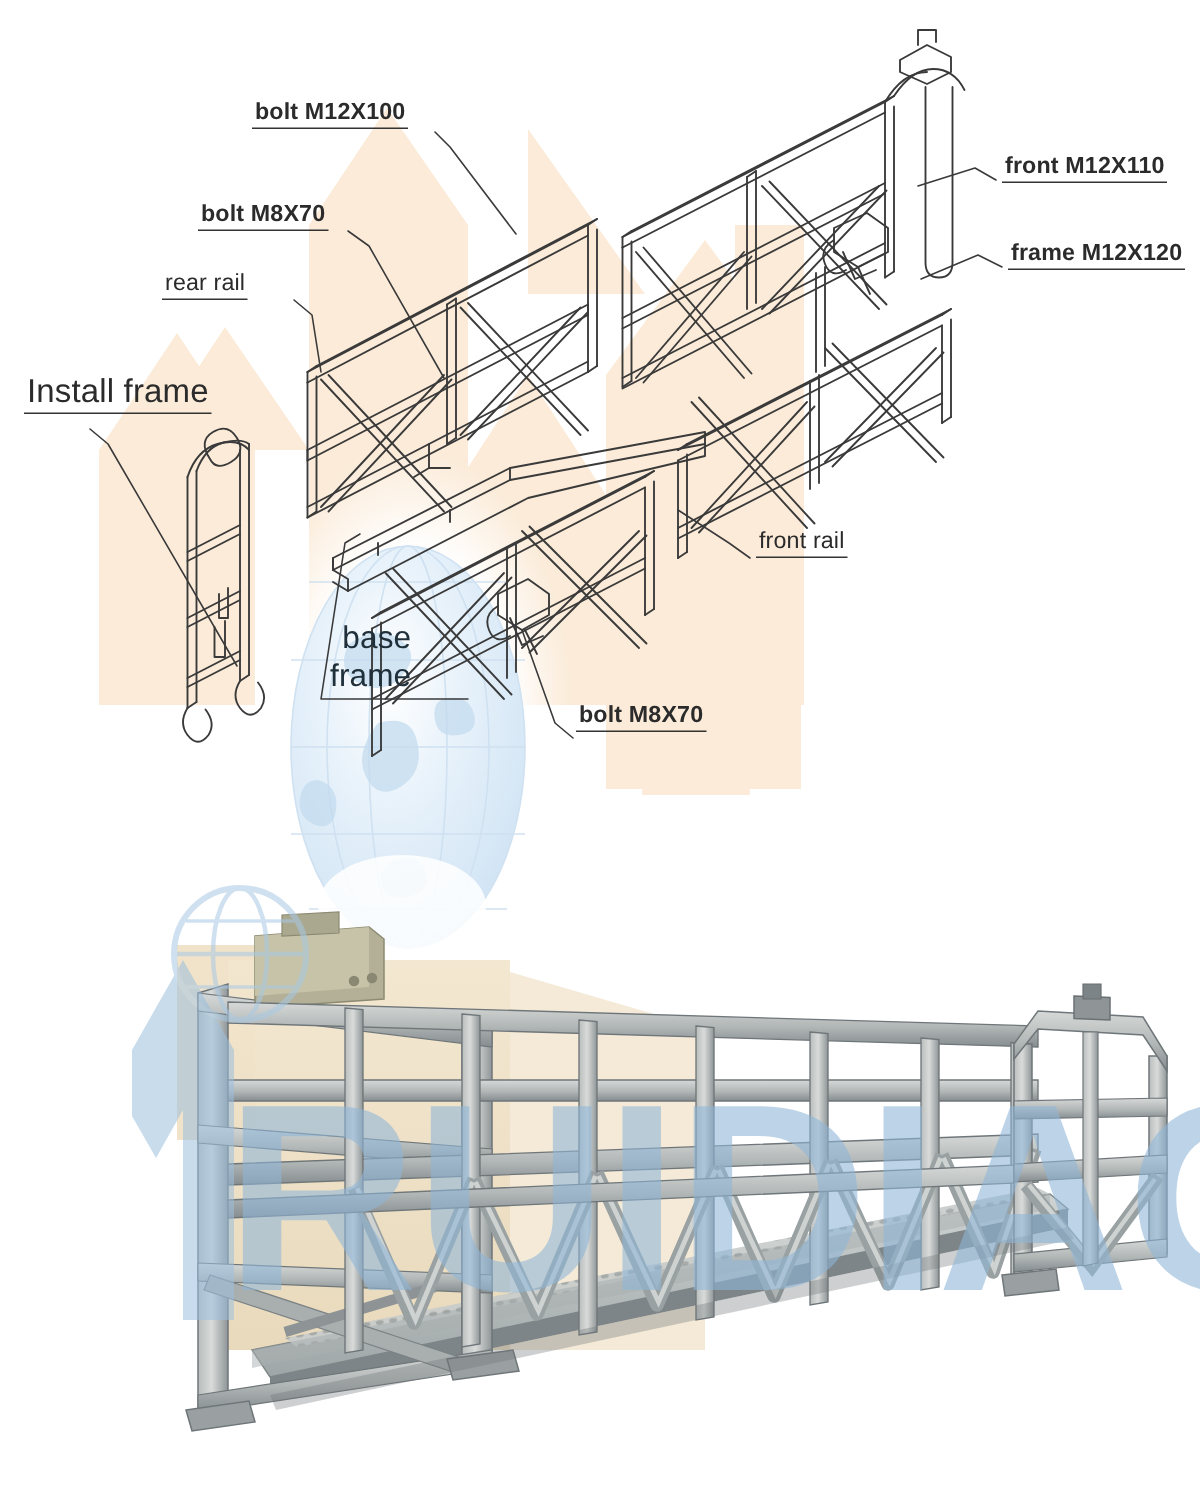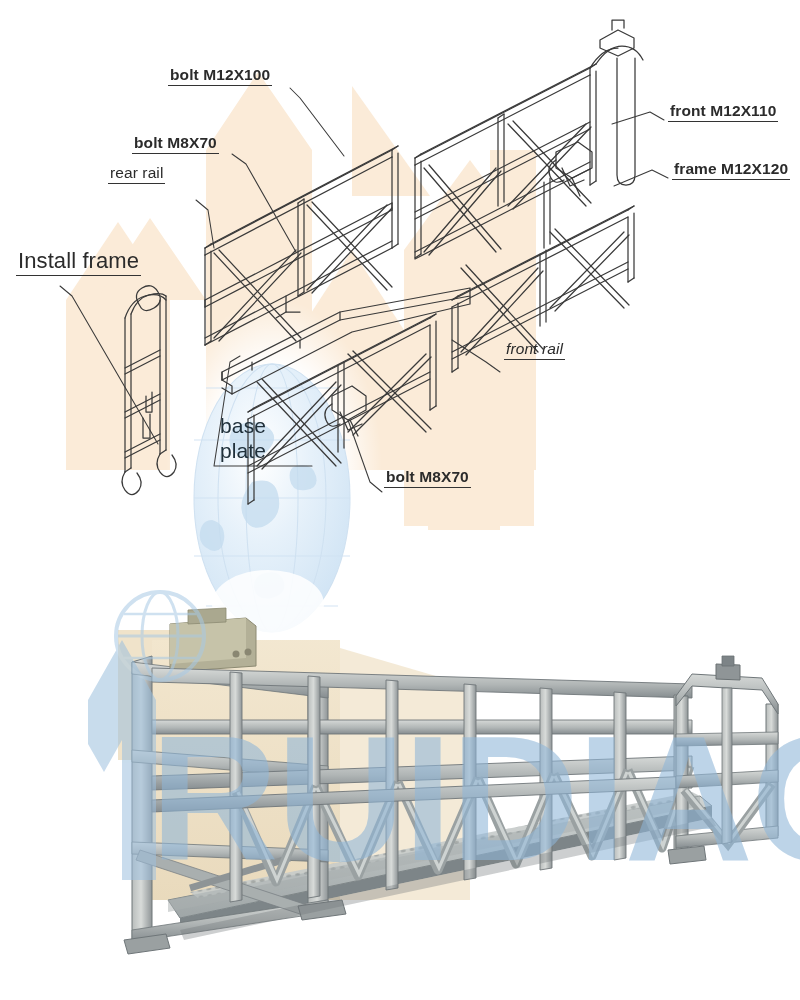--- a/index.html
+++ b/index.html
@@ -24,25 +24,25 @@
          font-family:"Liberation Sans", sans-serif;letter-spacing:.1px;}
   .label .txt{display:block;padding:0 2px 1px 2px;}
   .label .rule{display:block;height:0;border-bottom:1.6px solid #333;}
   .lbl-bolt{font-size:15.5px;font-weight:700;}
   .lbl-plain{font-size:15.5px;font-weight:400;}
   .lbl-big{font-size:22px;font-weight:400;}
   .lbl-base{font-size:21px;font-weight:400;line-height:1.12;color:#20303a;}
 
   #lbl-m12x100{left:168px;top:66px;}
   #lbl-m8x70-top{left:132px;top:134px;}
-  #lbl-rearrail{left:108px;top:164px;}
+  #lbl-rearrail{left:108px;top:180px;}
   #lbl-install{left:16px;top:248px;text-align:center;}
   #lbl-m12x110{left:668px;top:102px;}
   #lbl-m12x120{left:672px;top:160px;}
-  #lbl-frontrail{left:504px;top:340px;font-style:italic;}
+  #lbl-frontrail{left:504px;top:352px;}
   #lbl-m8x70-bot{left:384px;top:468px;}
   #lbl-baseplate{left:218px;top:414px;text-align:right;}
 </style>
 </head>
 <body>
 
 <div id="stage">
 
   <svg class="wm" id="wm-beige" viewBox="0 0 800 1000">
     <defs>
@@ -348,21 +348,21 @@
     <span class="rule"></span>
   </div>
 
   <div class="label lbl-bolt" id="lbl-m8x70-bot">
     <span class="txt">bolt M8X70</span>
     <span class="rule"></span>
   </div>
 
   <div class="label lbl-base" id="lbl-baseplate">
     <span class="txt">base</span>
-    <span class="txt">plate</span>
+    <span class="txt">frame</span>
   </div>
 
   <svg id="photo" viewBox="0 0 760 400">
     <defs>
       <linearGradient id="steelV" x1="0" y1="0" x2="1" y2="0">
         <stop offset="0%" stop-color="#b9bdbc"></stop>
         <stop offset="45%" stop-color="#d8dbd9"></stop>
         <stop offset="100%" stop-color="#8f9597"></stop>
       </linearGradient>
       <linearGradient id="steelH" x1="0" y1="0" x2="0" y2="1">

